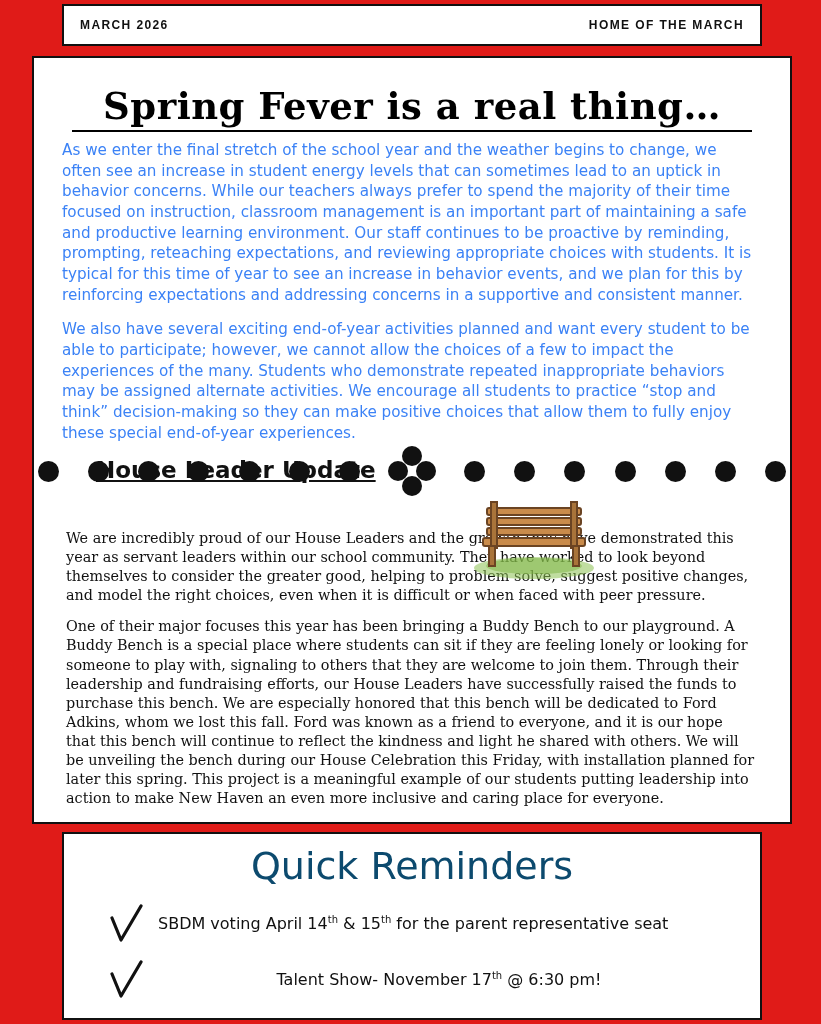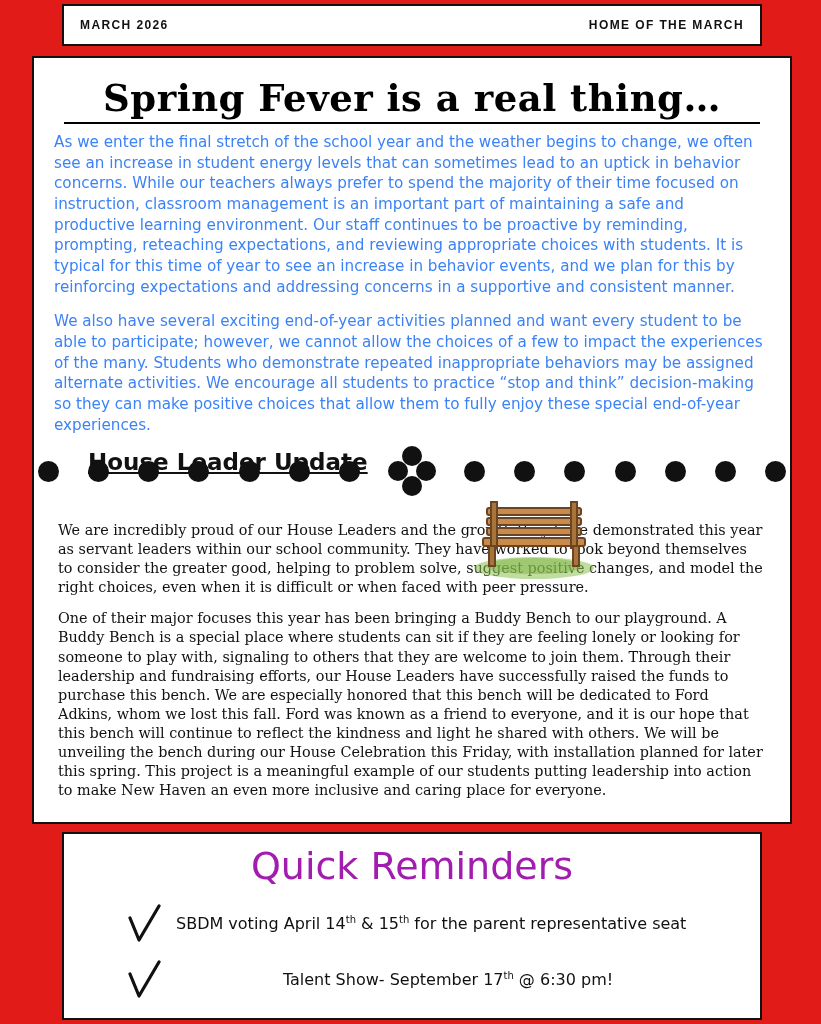--- a/index.html
+++ b/index.html
@@ -49,21 +49,21 @@
   
   .main-box {
     position: absolute;
     left: 32px;
     top: 56px;
     width: 760px;
     height: 768px;
     background: #ffffff;
     border: 2px solid #111;
     box-sizing: border-box;
-    padding: 8px;
+    padding: 16px;
   }
 
   .headline {
     text-align: center;
     font-family: "DejaVu Serif", "Liberation Serif", serif;
     font-weight: bold;
     font-size: 37px;
     color: #000;
     margin: 10px 0 2px 0;
     letter-spacing: 0.5px;
@@ -159,29 +159,29 @@
     width: 700px;
     height: 188px;
     background: #ffffff;
     border: 2px solid #111;
     box-sizing: border-box;
   }
   .reminder-title {
     text-align: center;
     font-family: "DejaVu Sans", "Liberation Sans", sans-serif;
     font-size: 38px;
-    color: #a21caf;
+    color: #0c4a6e;
     margin: 10px 0 16px 0;
     font-weight: normal;
   }
   .reminder-row {
     display: flex;
     align-items: center;
     margin: 0 0 16px 0;
-    padding-left: 64px;
+    padding-left: 46px;
   }
   .check {
     width: 34px;
     height: 40px;
     flex: 0 0 auto;
     margin-right: 14px;
   }
   .reminder-text {
     font-family: "DejaVu Sans", "Liberation Sans", sans-serif;
     font-size: 16px;
@@ -273,17 +273,17 @@
       </span>
       <span class="reminder-text r1"><span>SBDM voting April 14</span><sup>th</sup><span> &amp; 15</span><sup>th</sup><span> for the parent representative seat</span></span>
     </div>
 
     <div class="reminder-row">
       <span class="check">
         <svg viewBox="0 0 34 40" width="34" height="40" xmlns="http://www.w3.org/2000/svg">
           <path d="M2 14 L11 36 L31 2" fill="none" stroke="#111" stroke-width="3.2" stroke-linecap="round" stroke-linejoin="round"></path>
         </svg>
       </span>
-      <span class="reminder-text r2"><span>Talent Show- September 17</span><sup>th</sup><span> @ 6:30 pm!</span></span>
+      <span class="reminder-text r2"><span>Talent Show- November 17</span><sup>th</sup><span> @ 6:30 pm!</span></span>
     </div>
   </div>
 
 </div>
 
 </body></html>

